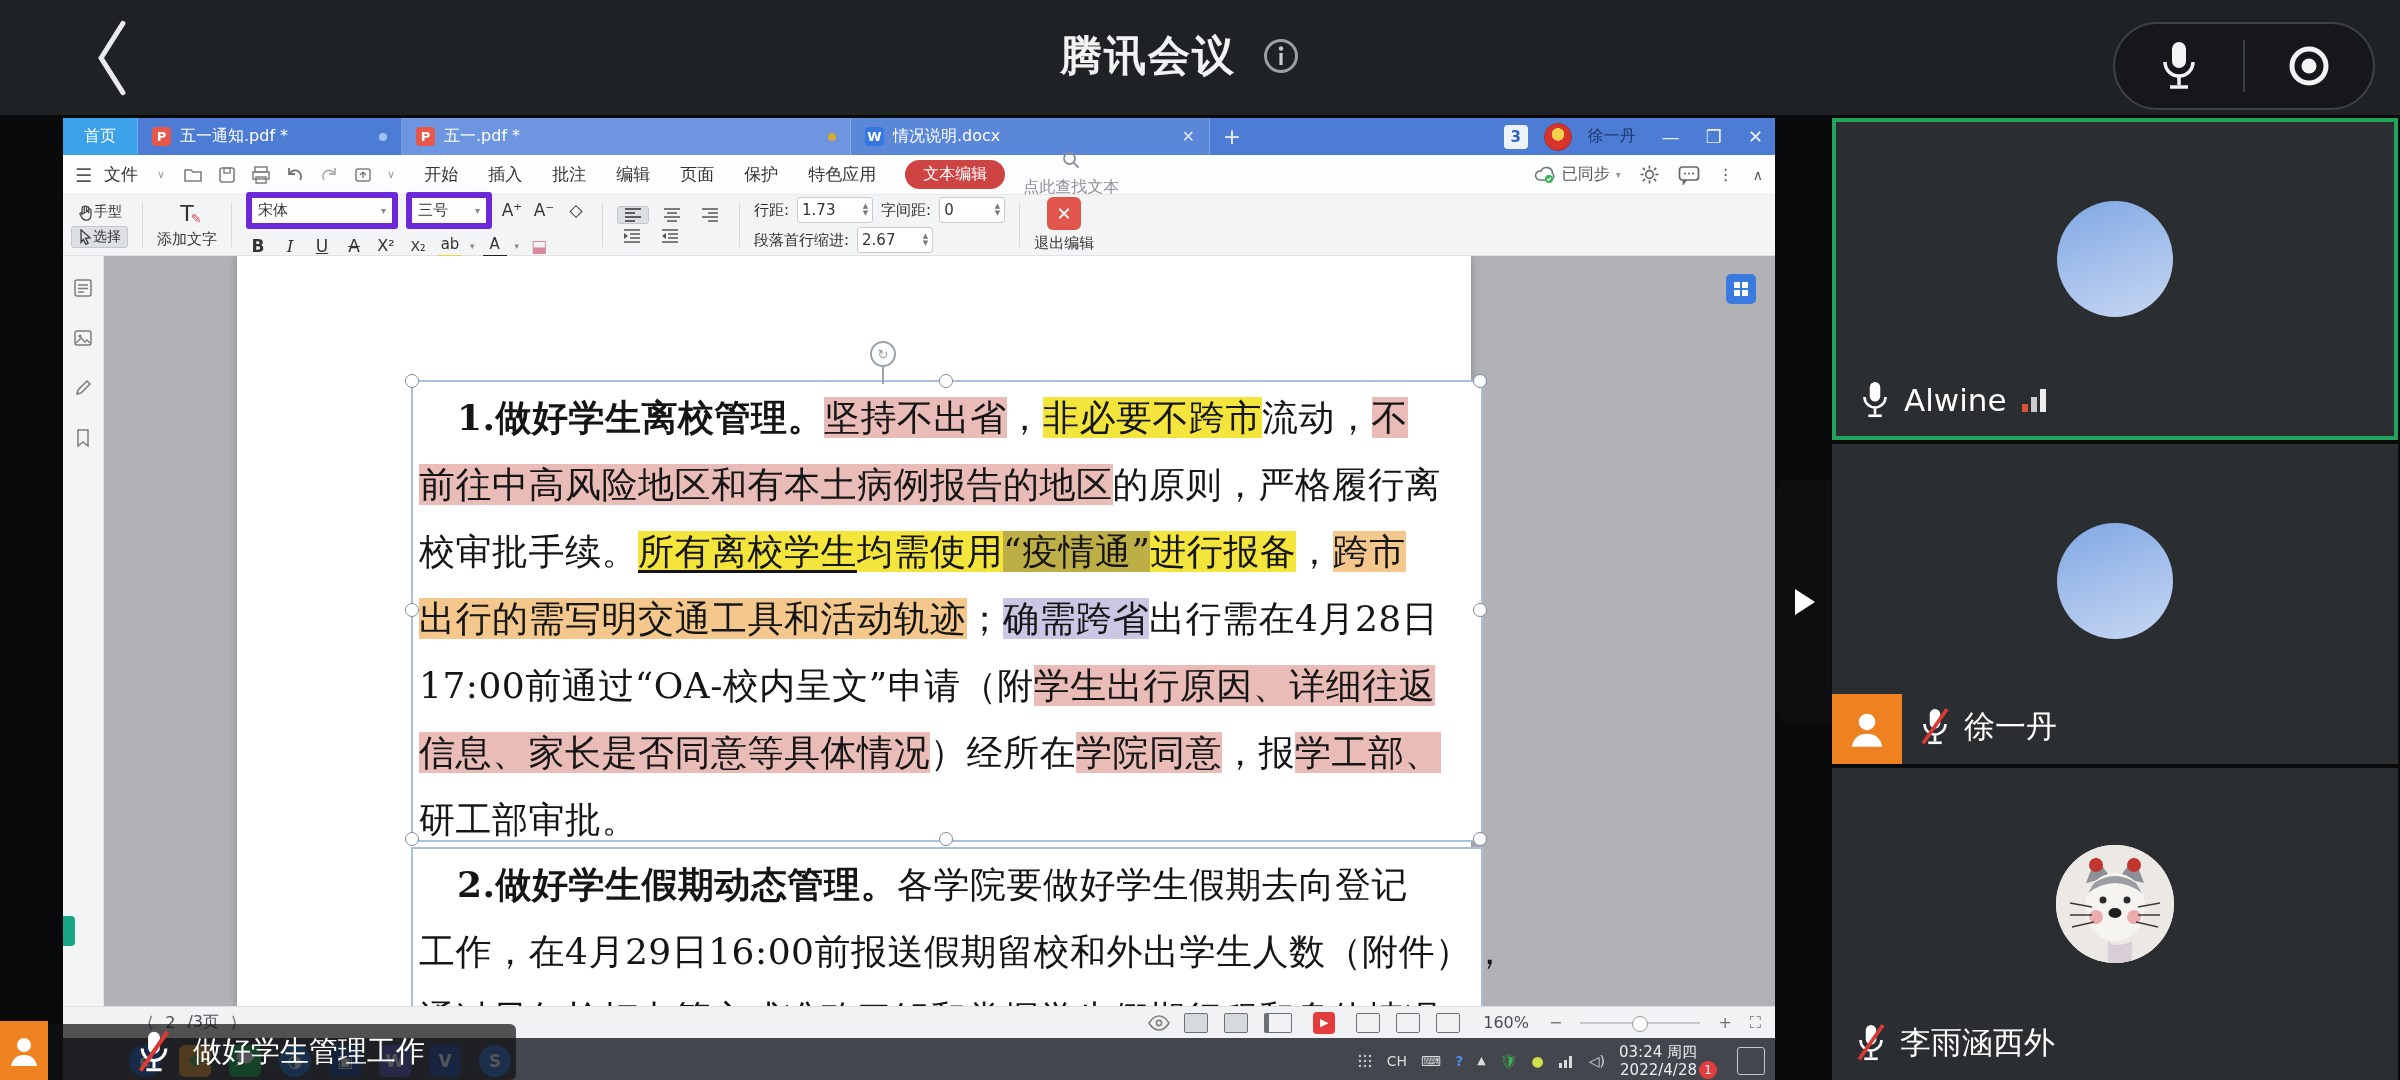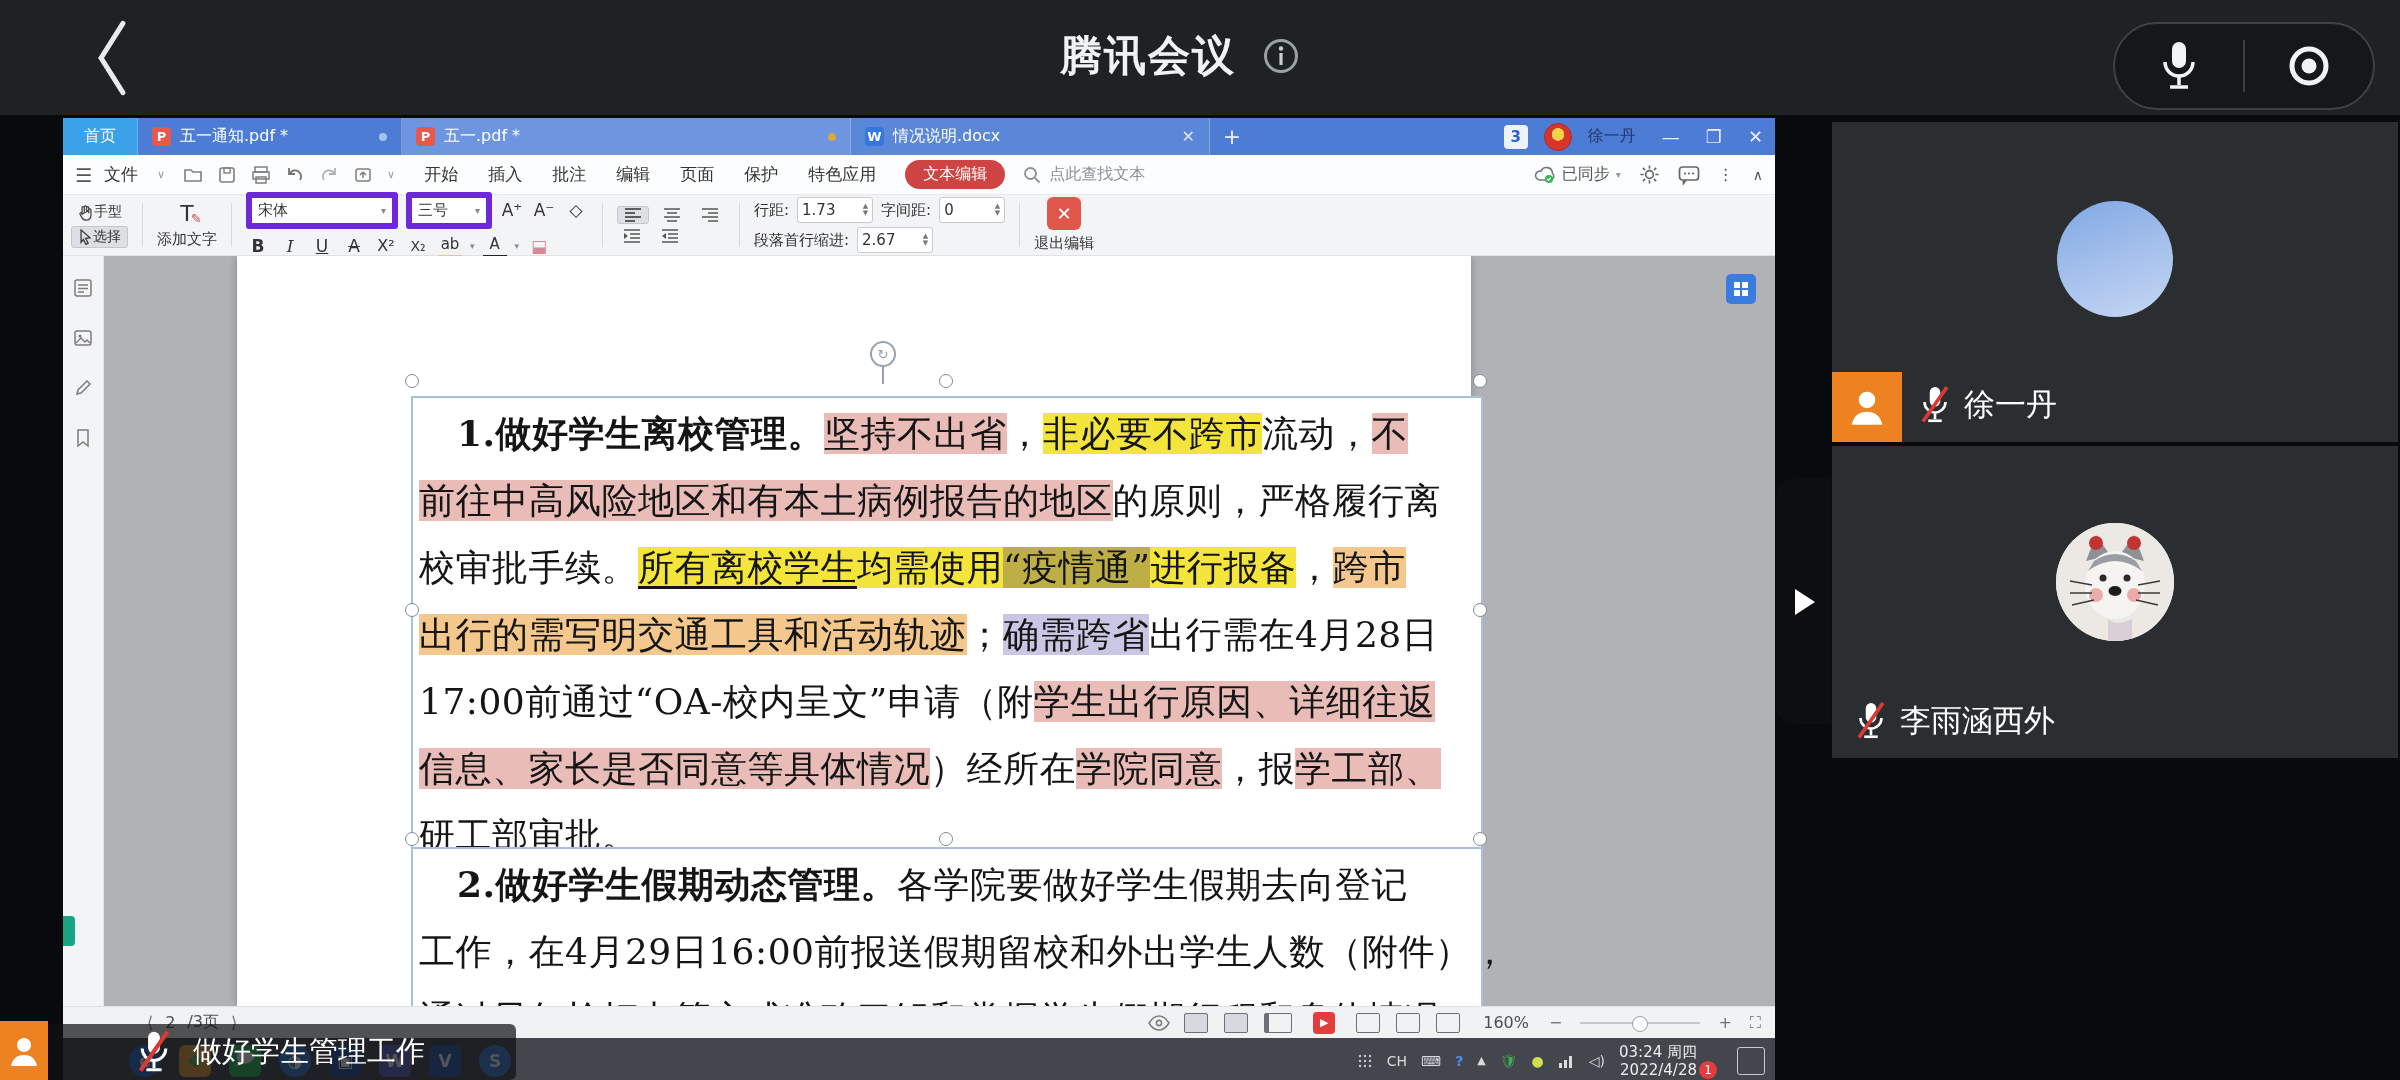--- a/index.html
+++ b/index.html
@@ -40,21 +40,21 @@
   .wuser{font-size:16px;color:#21386e;}
   .winctl{display:flex;gap:26px;color:#eef;font-size:18px;margin-left:10px;}
   .winctl span{cursor:pointer;}
 
   
   .menubar{height:39px;background:#fcfdfe;border-bottom:1px solid #e7e9eb;display:flex;align-items:center;
            font-size:17px;color:#333;padding:0 12px;gap:8px;}
   .mi{padding:0 11px;white-space:nowrap;cursor:pointer;}
   .qicons{display:flex;gap:14px;align-items:center;margin:0 10px;color:#555;}
   .redpill{background:#ce4442;color:#fff;border-radius:16px;padding:4px 18px;font-size:16px;margin:0 10px;white-space:nowrap;cursor:pointer;}
-  .findbox{display:flex;align-items:center;gap:8px;color:#8b9097;font-size:16px;white-space:nowrap;cursor:text;}
+  .findbox{display:flex;align-items:center;gap:8px;color:#8b9097;font-size:16px;white-space:nowrap;cursor:text;flex-direction:column;}
   .mright{margin-left:auto;display:flex;align-items:center;gap:18px;color:#555;font-size:16px;white-space:nowrap;}
 
   
   .fmtbar{height:60px;background:#f3f4f6;border-bottom:1px solid #dfe1e4;display:flex;align-items:center;padding:0 8px;gap:10px;font-size:14px;color:#333;}
   .fgroup{display:flex;flex-direction:column;justify-content:center;gap:4px;height:56px;}
   .frow{display:flex;align-items:center;gap:8px;}
   .tool{display:flex;align-items:center;padding:1px 6px;border-radius:3px;cursor:pointer;white-space:nowrap;}
   .tool.active{background:#dcdfe3;border:1px solid #c3c7cc;}
   .gdiv{width:1px;height:44px;background:#d8dadd;margin:0 4px;}
   .combo{background:#fff;border:6px solid #6d28d9;border-radius:3px;height:25px;display:flex;align-items:center;
@@ -75,21 +75,21 @@
   .spicon{width:20px;height:20px;opacity:.75;cursor:pointer;}
   .sidetab{position:absolute;left:0;top:660px;width:12px;height:30px;background:#17a584;border-radius:0 4px 4px 0;}
   .canvas{flex:1;background:#b0b2b5;position:relative;overflow:hidden;}
   .page{position:absolute;left:133px;top:0;width:1234px;height:750px;background:#fff;box-shadow:0 0 8px rgba(0,0,0,.25);}
 
   .headbox{position:absolute;left:382px;top:62px;width:356px;height:50px;border:2px solid #b9bdc2;background:#fff;
            display:flex;align-items:center;justify-content:center;}
   .headtxt{font-family:"DejaVu Serif","Liberation Serif",serif;font-size:35px;font-weight:700;color:#141414;white-space:nowrap;}
 
   .tbox{position:absolute;border:2px solid #a9c0dc;background:#fff;}
-  .tb1{left:307px;top:140px;width:1068px;height:458px;}
+  .tb1{left:307px;top:124px;width:1068px;height:458px;}
   .tb2{left:307px;top:591px;width:1068px;height:235px;}
   .dline{height:67px;line-height:67px;white-space:nowrap;font-family:"DejaVu Serif","Liberation Serif",serif;
          font-size:36px;color:#151515;letter-spacing:.5px;padding-left:6px;}
   .tb1 .dline:first-child,.tb2 .dline:first-child{margin-top:2px;}
   .dline.indent{text-indent:38px;}
   .dline .bold{font-weight:700;}
   .dline .uline{text-decoration:underline;text-decoration-thickness:3px;text-underline-offset:6px;}
   .h-pink{background:#e9bcb8;}
   .h-yellow{background:#f3e53b;}
   .h-olive{background:#bdae45;}
@@ -572,20 +572,37 @@
 </div>
 
 <div class="expand">
   <svg width="26" height="30" viewBox="0 0 26 30">
       <path d="M4 2l20 13L4 28z" fill="#fff"></path>
     </svg>
 </div>
 
 <div class="tiles">
 
+  <div class="tile t1">
+    <div class="pavatar"></div>
+    <div class="namerow">
+      <svg width="30" height="40" viewBox="0 0 40 52">
+        <rect x="13" y="2" width="14" height="26" rx="7" fill="#fff"></rect>
+        <path d="M6 22 a14 14 0 0 0 28 0" fill="none" stroke="#fff" stroke-width="3.5"></path>
+        <line x1="20" y1="37" x2="20" y2="45" stroke="#fff" stroke-width="3.5"></line>
+        <line x1="11" y1="47" x2="29" y2="47" stroke="#fff" stroke-width="3.5"></line>
+      </svg>
+      <span class="pname">Alwine</span>
+      <svg width="28" height="26" viewBox="0 0 28 26">
+        <rect x="1" y="17" width="6" height="8" fill="#e24c3a"></rect>
+        <rect x="10" y="10" width="6" height="15" fill="#c9cbcd"></rect>
+        <rect x="19" y="2" width="6" height="23" fill="#ececec"></rect>
+      </svg>
+    </div>
+  </div>
 
   <div class="tile t2">
     <div class="pavatar"></div>
     <div class="sharer-badge">
       <svg width="38" height="40" viewBox="0 0 32 34">
           <circle cx="16" cy="11" r="7" fill="#fff"></circle>
           <path d="M3 32c1.5-8 7-11 13-11s11.5 3 13 11z" fill="#fff"></path>
         </svg>
     </div>
     <div class="namerow">

